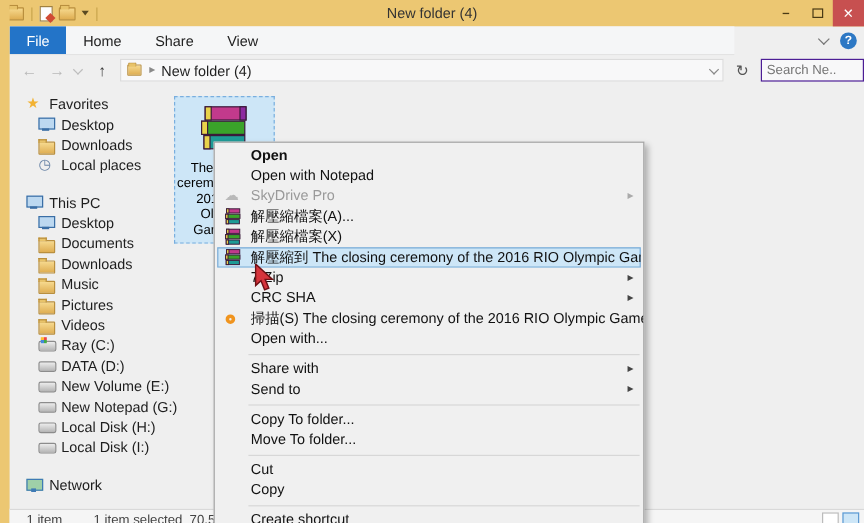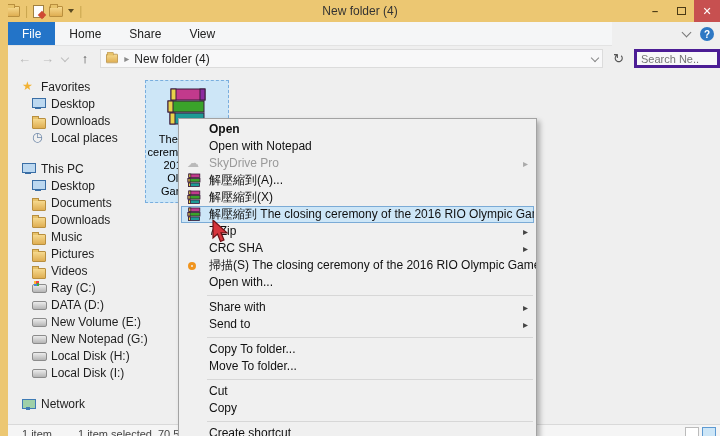--- a/index.html
+++ b/index.html
@@ -34,21 +34,21 @@
   
   #navrow{position:absolute;left:8px;top:47px;width:712px;height:23px;background:#efefef;display:flex;align-items:center;font-size:13px;}
   .nav-arrow{color:#b9b9b9;margin-left:10px;}
   .nav-chev{width:6px;height:6px;border-right:1px solid #bdbdbd;border-bottom:1px solid #bdbdbd;transform:rotate(45deg);margin:-2px 0 0 8px;}
   .nav-up{color:#3b3b3b;margin-left:14px;}
   #addressbar{margin-left:12px;width:520px;height:19px;background:#f8f8f9;border:1px solid #dcdcdc;display:flex;align-items:center;font-size:12px;color:#1f1f1f;padding:0 4px;}
   #addressbar .mini-folder{transform:scale(.85);}
   .crumb-sep{color:#8a8a8a;font-size:10px;margin:0 5px;}
   .addr-chev{margin-left:auto;width:6px;height:6px;border-right:1px solid #888;border-bottom:1px solid #888;transform:rotate(45deg);margin-top:-2px;}
   .refresh{color:#555;font-size:13px;margin-left:10px;}
-  #searchbox{margin-left:10px;width:86px;height:19px;background:#f8f8f9;border:3px solid #4c1d95;display:flex;align-items:center;padding:0 4px;gap:37px;}
+  #searchbox{margin-left:10px;width:86px;height:19px;background:#f8f8f9;border:1px solid #4c1d95;display:flex;align-items:center;padding:0 4px;gap:37px;}
   #searchbox input{border:none;outline:none;background:transparent;width:66px;font-size:11px;color:#666;padding:0;}
   .mag{position:relative;width:8px;height:8px;border:1px solid #777;border-radius:50%;flex:none;}
   .mag::after{content:"";position:absolute;left:7px;top:7px;width:4px;height:1px;background:#777;transform:rotate(45deg);}
 
   
   #sidebar{position:absolute;left:8px;top:70px;width:140px;height:354px;padding-top:10px;overflow:hidden;}
   .sb-item{height:17px;display:flex;align-items:flex-start;font-size:12px;color:#1e1e1e;padding-left:14px;white-space:nowrap;}
   .sb-item.lvl1{padding-left:24px;}
   .sb-item.gap{margin-top:14px;}
   .si{display:inline-block;width:14px;height:13px;position:relative;margin-right:5px;flex:none;}
@@ -252,31 +252,31 @@
       <div class="mi disabled"><span class="mic ic-cloud">☁</span><span>SkyDrive Pro</span><span class="sub">▸</span></div>
       <div class="mi"><span class="mic"><svg width="14" height="15" viewBox="0 0 14 15">
             <g stroke="#3a1a3a" stroke-width="0.8">
               <rect x="1.5" y="10" width="11" height="3.5" fill="#1e9b96"></rect>
               <rect x="1.5" y="10" width="2" height="3.5" fill="#e8d24a"></rect>
               <rect x="1" y="5.5" width="12" height="3.5" fill="#3aa32a"></rect>
               <rect x="1" y="5.5" width="2" height="3.5" fill="#e8d24a"></rect>
               <rect x="1.8" y="1" width="11" height="3.5" fill="#c23a8c"></rect>
               <rect x="1.8" y="1" width="2" height="3.5" fill="#e8d24a"></rect>
             </g>
-          </svg></span><span>解壓縮到(A)...</span></div>
+          </svg></span><span>解壓縮檔案(A)...</span></div>
       <div class="mi"><span class="mic"><svg width="14" height="15" viewBox="0 0 14 15">
             <g stroke="#3a1a3a" stroke-width="0.8">
               <rect x="1.5" y="10" width="11" height="3.5" fill="#1e9b96"></rect>
               <rect x="1.5" y="10" width="2" height="3.5" fill="#e8d24a"></rect>
               <rect x="1" y="5.5" width="12" height="3.5" fill="#3aa32a"></rect>
               <rect x="1" y="5.5" width="2" height="3.5" fill="#e8d24a"></rect>
               <rect x="1.8" y="1" width="11" height="3.5" fill="#c23a8c"></rect>
               <rect x="1.8" y="1" width="2" height="3.5" fill="#e8d24a"></rect>
             </g>
-          </svg></span><span>解壓縮到(X)</span></div>
+          </svg></span><span>解壓縮檔案(X)</span></div>
       <div class="mi hl"><span class="mic"><svg width="14" height="15" viewBox="0 0 14 15">
             <g stroke="#3a1a3a" stroke-width="0.8">
               <rect x="1.5" y="10" width="11" height="3.5" fill="#1e9b96"></rect>
               <rect x="1.5" y="10" width="2" height="3.5" fill="#e8d24a"></rect>
               <rect x="1" y="5.5" width="12" height="3.5" fill="#3aa32a"></rect>
               <rect x="1" y="5.5" width="2" height="3.5" fill="#e8d24a"></rect>
               <rect x="1.8" y="1" width="11" height="3.5" fill="#c23a8c"></rect>
               <rect x="1.8" y="1" width="2" height="3.5" fill="#e8d24a"></rect>
             </g>
           </svg></span><span>解壓縮到 The closing ceremony of the 2016 RIO Olympic Games\(E)</span></div>

